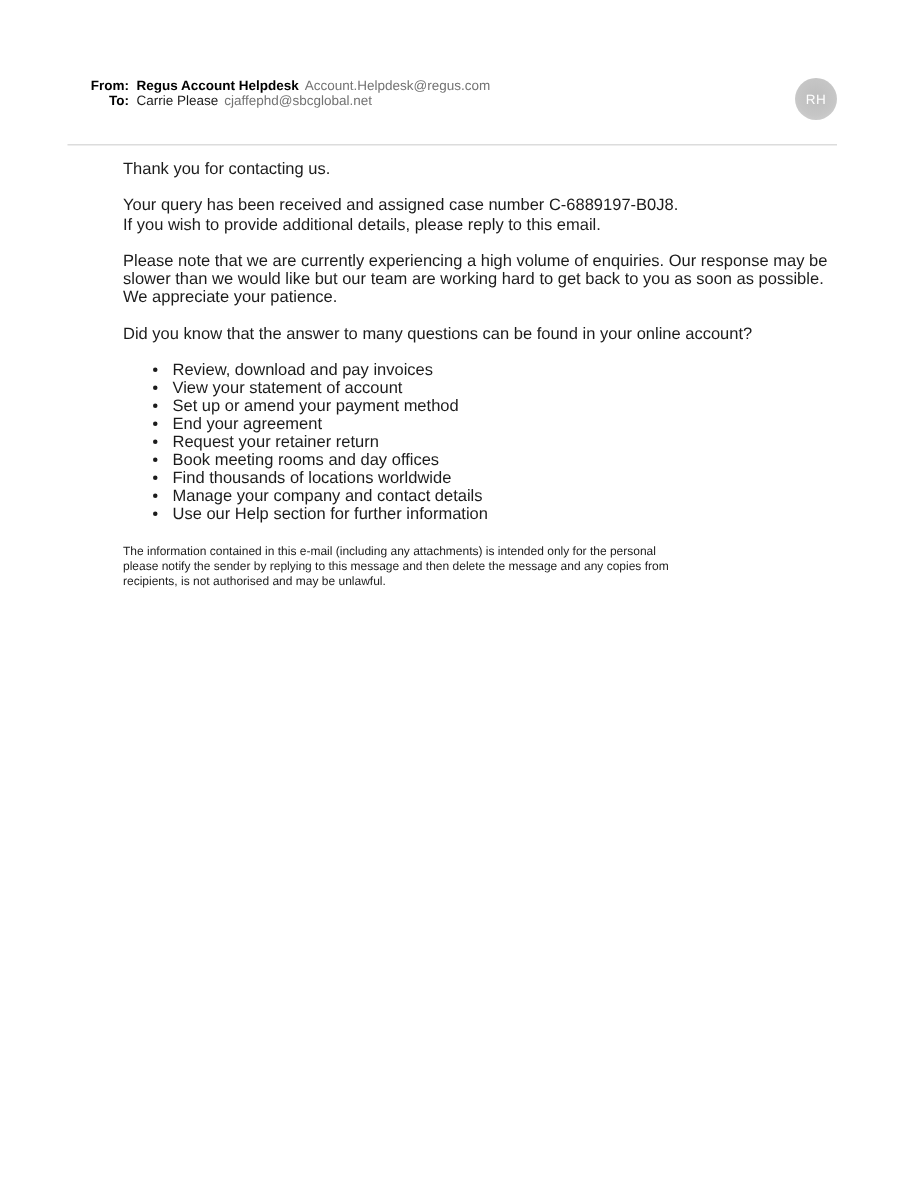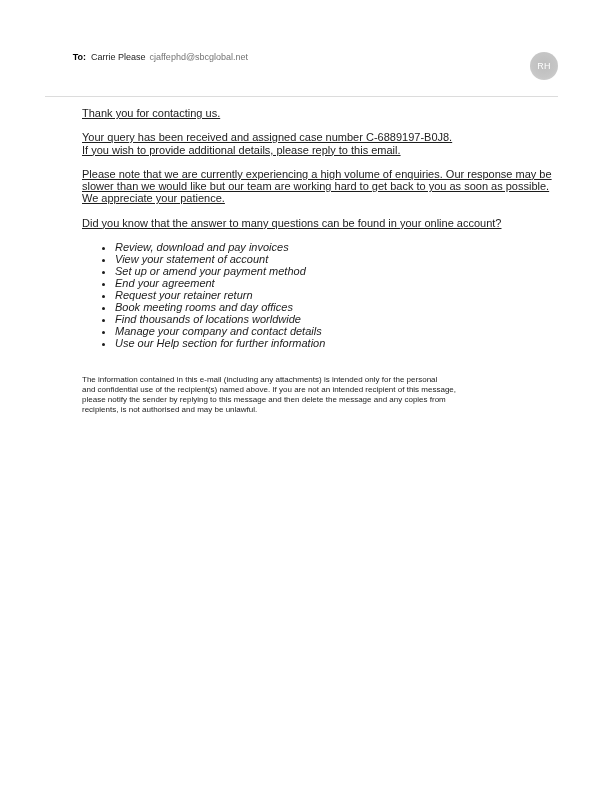--- a/index.html
+++ b/index.html
@@ -74,48 +74,51 @@
   .email-body {
     position: absolute;
     top: 107px;
     left: 82px;
     width: 500px;
     font-size: 11px;
     line-height: 12.3px;
     color: #1c1c1c;
   }
   .para { margin: 0 0 12px 0; }
-  .para > div { white-space: nowrap; text-decoration: underline; }
+  .para > div { white-space: nowrap; }
 
   .bullet-list {
     margin: 0;
     padding: 0 0 0 33px;
     list-style: disc;
-    font-style: italic;
   }
   .bullet-list li {
     line-height: 12px;
     white-space: nowrap;
   }
 
   .disclaimer {
-    margin-top: 26px;
+    margin-top: 14px;
     font-size: 8px;
     line-height: 10px;
     color: #1c1c1c;
   }
   .disclaimer > div { white-space: nowrap; }
 </style>
 </head>
 <body>
 
 <div class="page">
 
   <div class="email-header">
 
+    <div class="header-row">
+      <span class="header-label">From:</span>
+      <span class="header-value"><span class="bold-name">Regus Account Helpdesk</span><span class="addr">Account.Helpdesk@regus.com</span></span>
+    </div>
 
 
 
     <div class="header-row">
       <span class="header-label">To:</span>
       <span class="header-value"><span>Carrie Please</span><span class="addr">cjaffephd@sbcglobal.net</span></span>
     </div>
 
     <div class="avatar">
       <span>RH</span>
@@ -152,19 +155,18 @@
         <li>End your agreement</li>
         <li>Request your retainer return</li>
         <li>Book meeting rooms and day offices</li>
         <li>Find thousands of locations worldwide</li>
         <li>Manage your company and contact details</li>
         <li>Use our Help section for further information</li>
       </ul>
 
     <div class="disclaimer">
         <div>The information contained in this e-mail (including any attachments) is intended only for the personal</div>
-        <div>and confidential use of the recipient(s) named above. If you are not an intended recipient of this message,</div>
         <div>please notify the sender by replying to this message and then delete the message and any copies from</div>
         <div>recipients, is not authorised and may be unlawful.</div>
       </div>
   </div>
 
 </div>
 
 </body></html>

